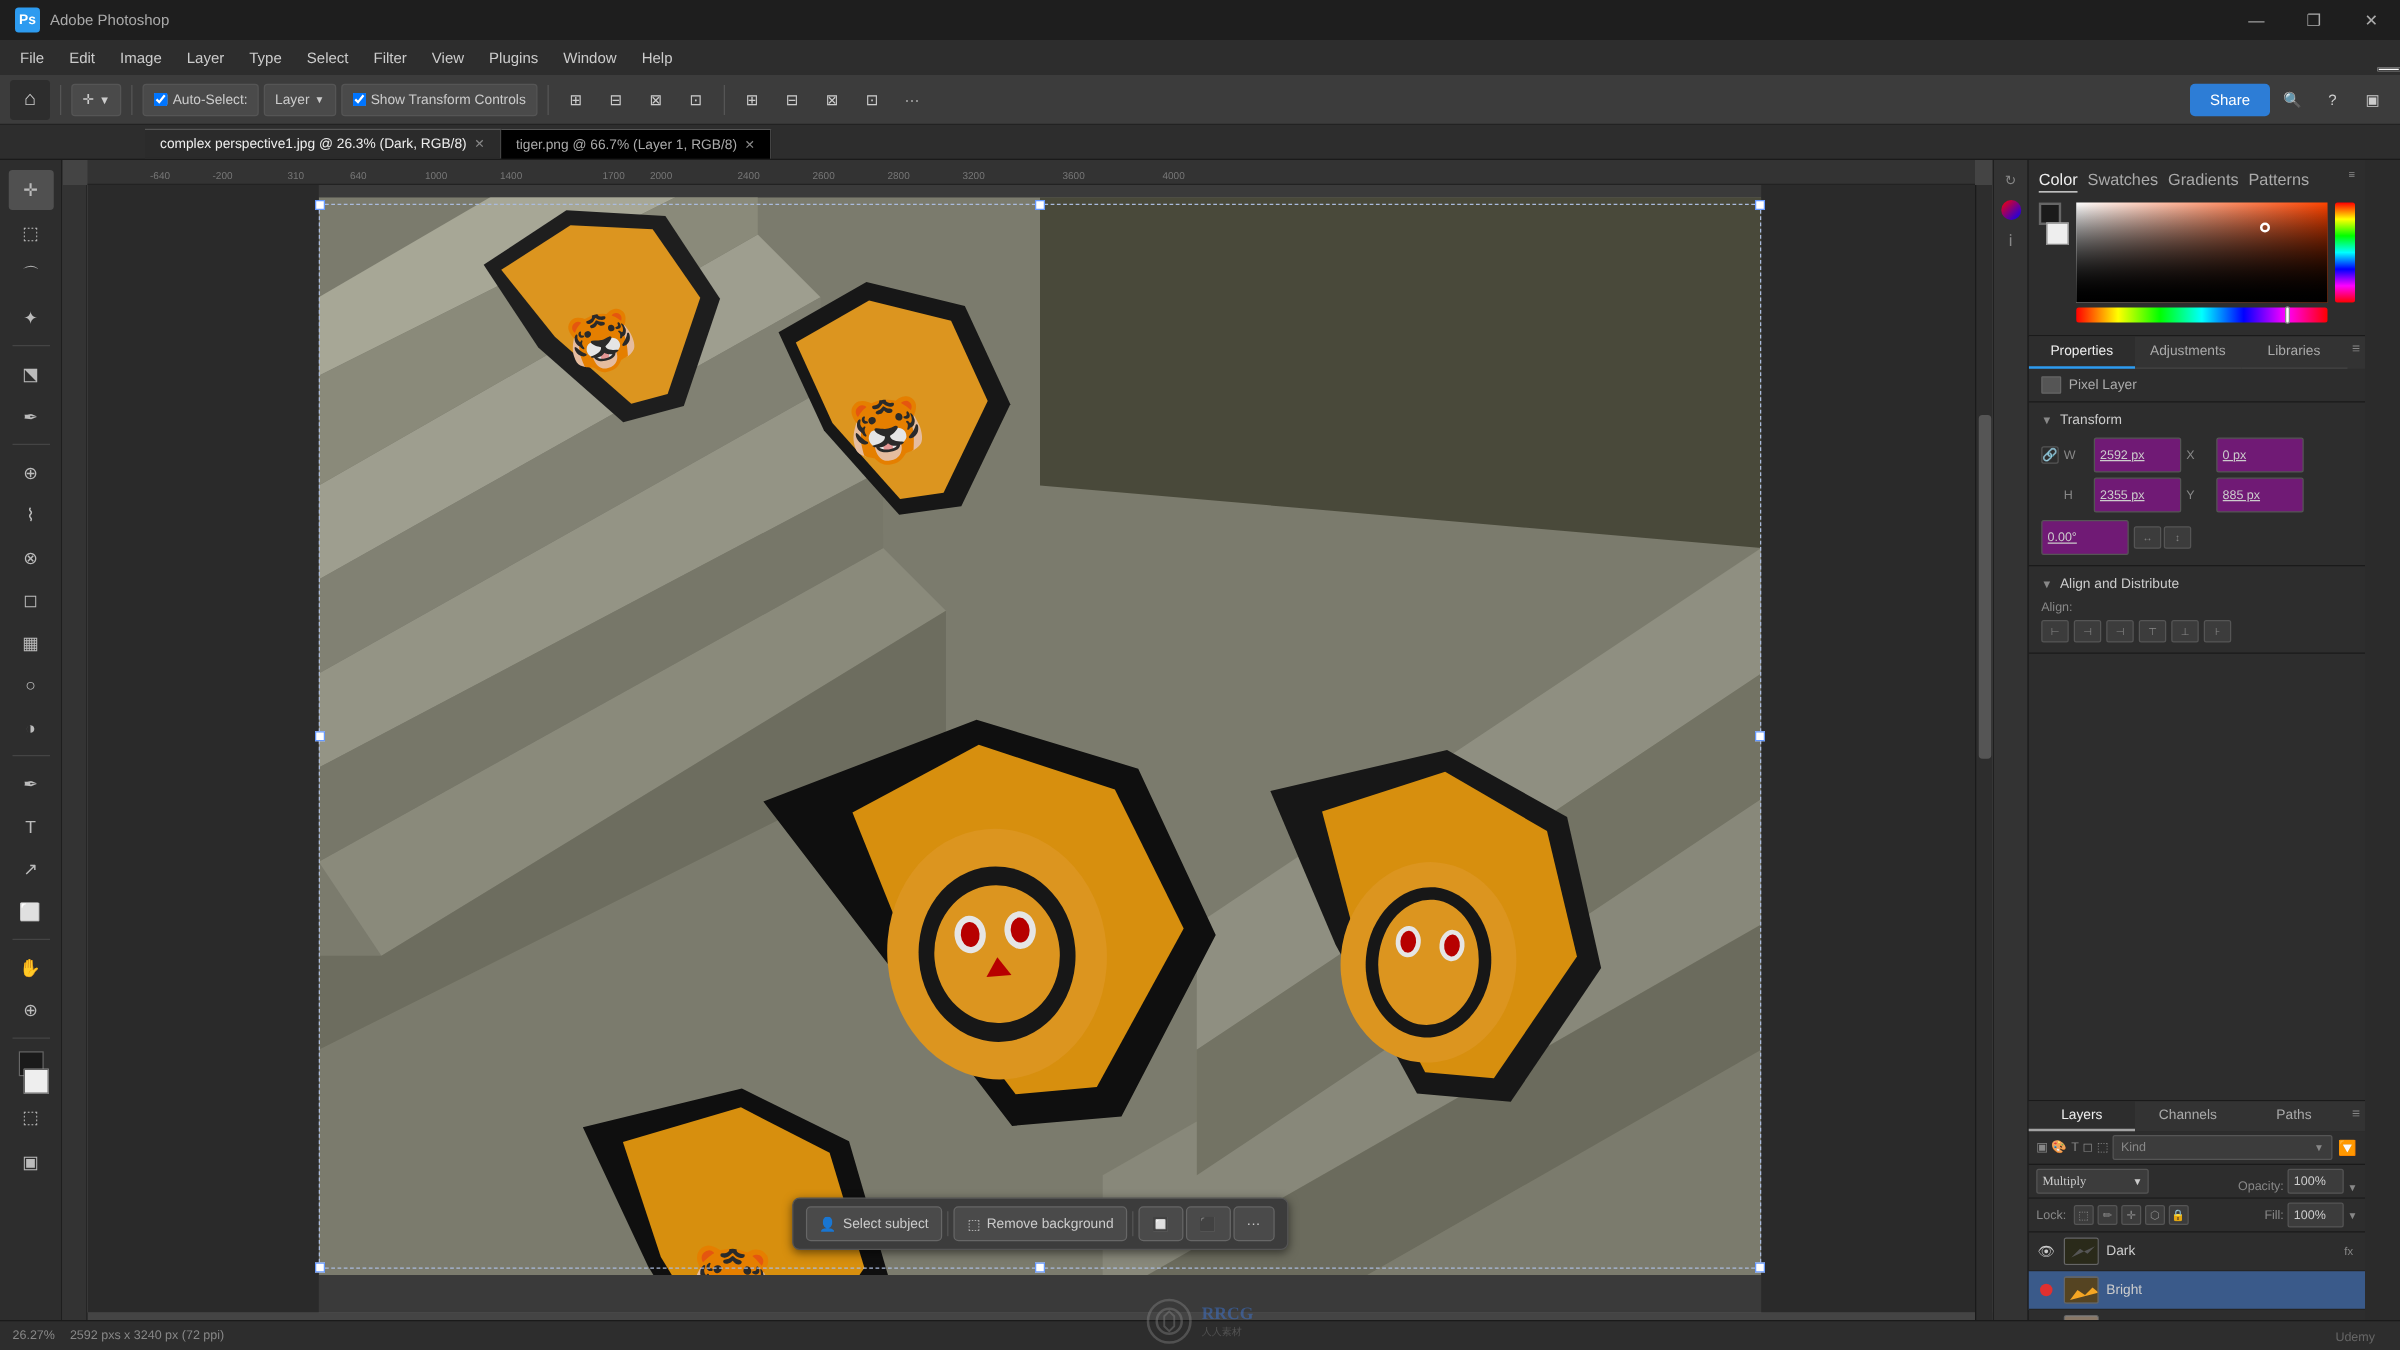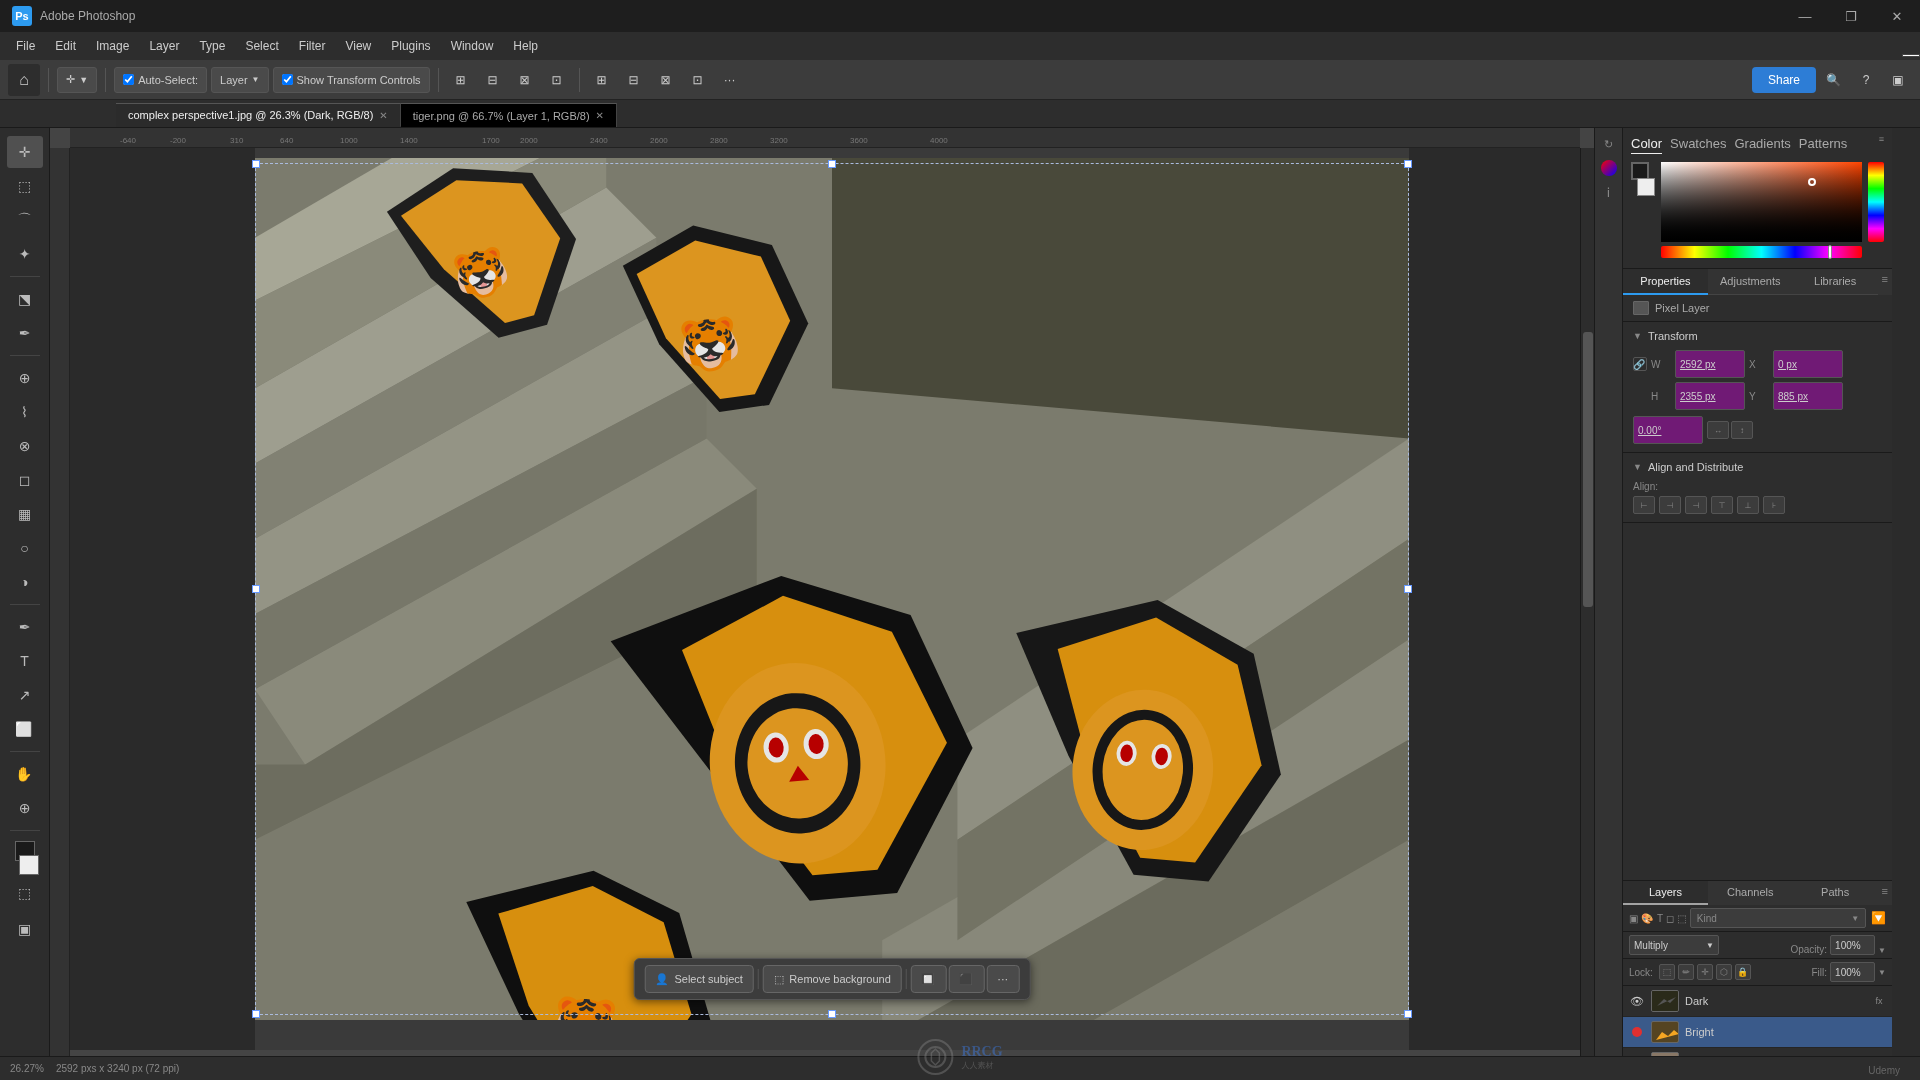--- a/index.html
+++ b/index.html
@@ -637,21 +637,21 @@
           <div style="font-size:10px;color:#888;cursor:pointer;">◻</div>
           <div style="font-size:10px;color:#888;cursor:pointer;">⬚</div>
           <div class="layers-search" style="flex:1;height:20px;background:#3c3c3c;border:1px solid #555;color:#ccc;font-size:10px;padding:0 6px;border-radius:2px;display:flex;align-items:center;">
             <span style="font-size:10px;color:#888;">Kind</span>
             <span style="margin-left:auto;font-size:8px;color:#888;">▼</span>
           </div>
           <div style="font-size:12px;color:#888;cursor:pointer;margin-left:2px;">🔽</div>
         </div>
 
         <div class="layers-blend-row">
-          <div class="blend-select" style="display:flex;align-items:center;justify-content:space-between;cursor:pointer;">
+          <div class="blend-select" style="display:flex;align-items:center;justify-content:space-between;cursor:pointer;font-family:Liberation Serif, serif;">
             <span>Multiply</span>
             <span style="font-size:8px;">▼</span>
           </div>
           <div class="opacity-group">
             <span class="opacity-label">Opacity:</span>
             <input class="opacity-input" type="text" value="100%" style="">
             <span style="font-size:8px;color:#888;cursor:pointer;">▼</span>
           </div>
         </div>
 

